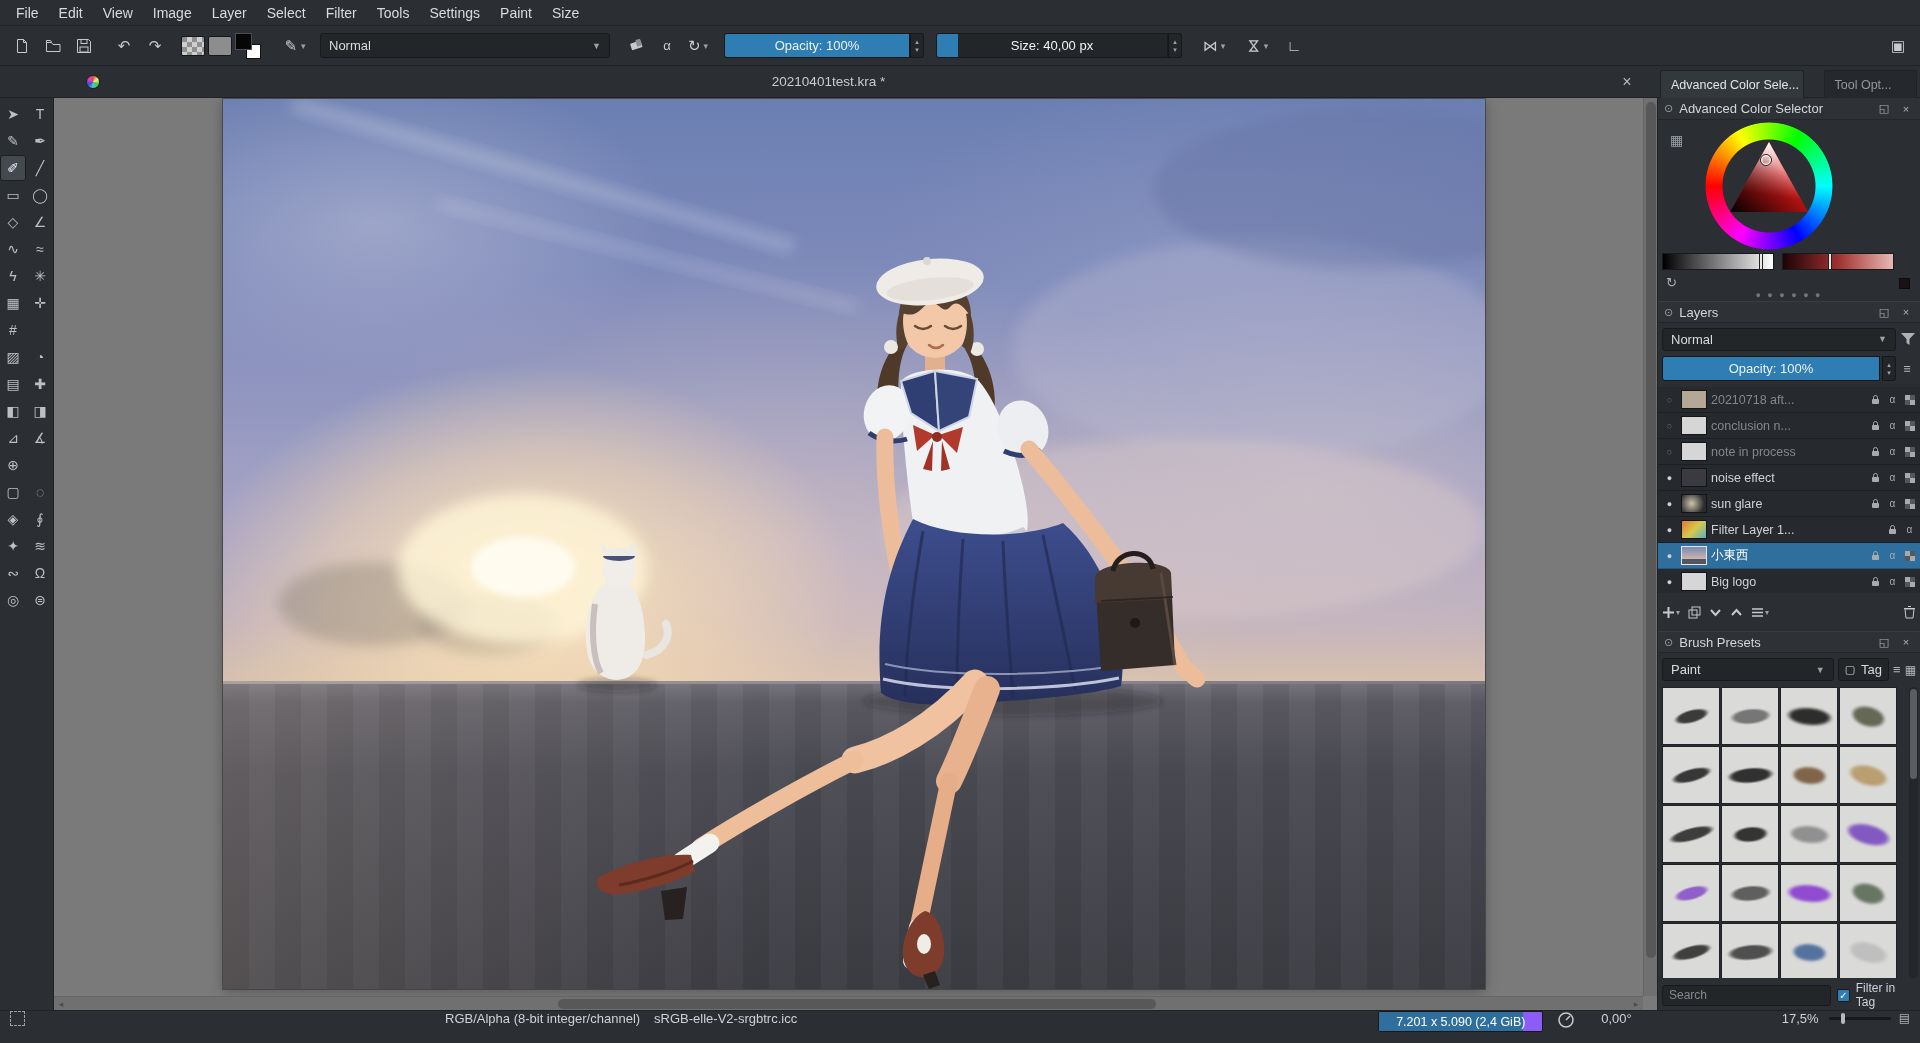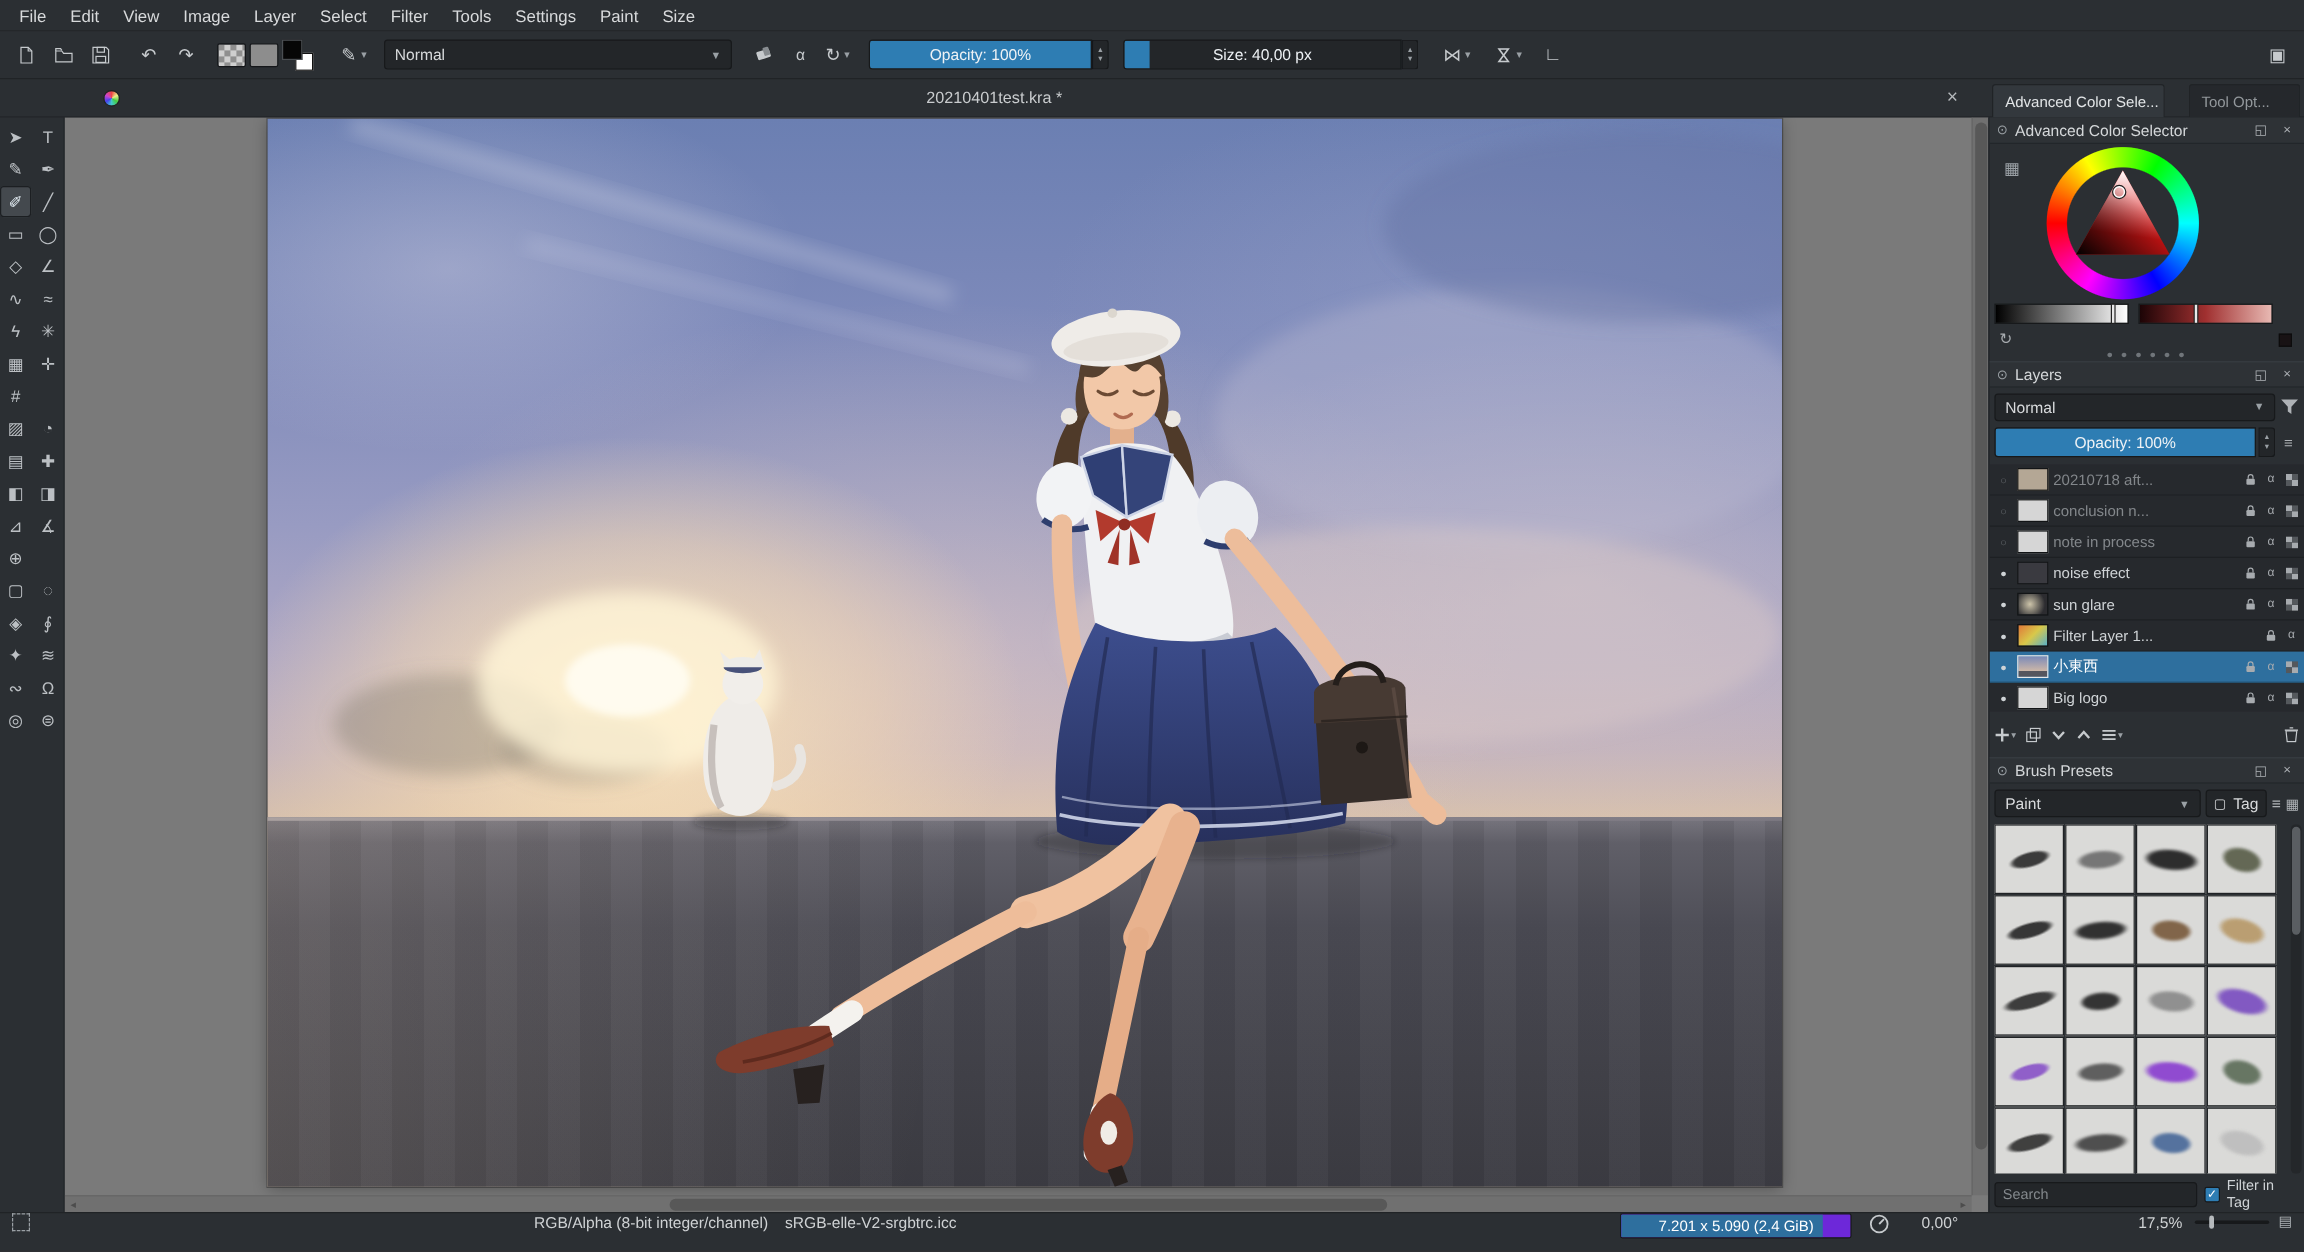--- a/index.html
+++ b/index.html
@@ -115,21 +115,21 @@
 #bp-scroll span{position:absolute;left:1px;right:1px;top:2px;height:90px;background:#5a5e62;border-radius:4px;display:block}
 #bp-search-row{position:absolute;left:4px;right:4px;top:886px;height:22px;display:flex;align-items:center;gap:6px}
 #bp-search{flex:1;height:21px;background:#232629;border:1px solid #17191b;border-radius:3px;color:#d8dadc;font-size:12px;padding:0 6px;font-family:inherit}
 #bp-search::placeholder{color:#84898d}
 .chk{width:13px;height:13px;border:1px solid #17191b;background:#2e7db3;color:#fff;font-size:10px;display:flex;align-items:center;justify-content:center;border-radius:2px}
 
 
 #statusbar{position:absolute;left:0;right:0;bottom:0;height:33px;display:flex;align-items:flex-start;padding:0 10px;font-size:13px;color:#cfd2d4;border-top:1px solid #202326;background:#2b2f33}
 #sel-icon{width:15px;height:15px;border:1px dashed #9aa0a5;margin-right:6px}
 #profile-wrap{margin-left:414px;display:flex;gap:14px;white-space:nowrap}
-#mem-bar{position:relative;width:193px;height:21px;background:#6d28d9;border:1px solid #17191b;border-radius:2px;overflow:hidden;display:flex;align-items:center;justify-content:center;font-size:12.5px;color:#fff}
+#mem-bar{position:relative;width:165px;height:21px;background:#8b5cf6;border:1px solid #17191b;border-radius:2px;overflow:hidden;display:flex;align-items:center;justify-content:center;font-size:12.5px;color:#fff}
 #mem-bar .fill{position:absolute;left:0;top:0;bottom:0;width:88%;background:#2e6f9e}
 #mem-bar span{position:relative;white-space:nowrap}
 #zoom-slider{position:relative;width:62px;height:14px}
 #zoom-slider .track{position:absolute;left:0;right:0;top:6px;height:3px;background:#17191b;border-radius:2px}
 #zoom-slider .zhandle{position:absolute;left:20%;top:2px;width:4px;height:11px;background:#b6babd;border-radius:2px}
 </style>
 </head>
 <body>
 
 <div id="app">

